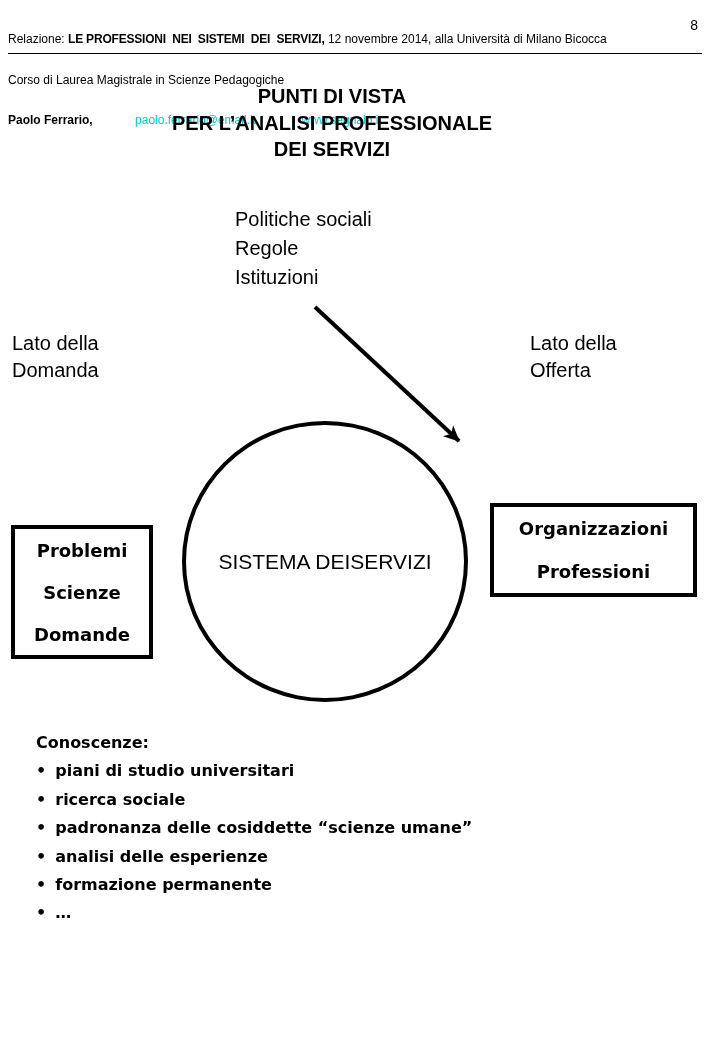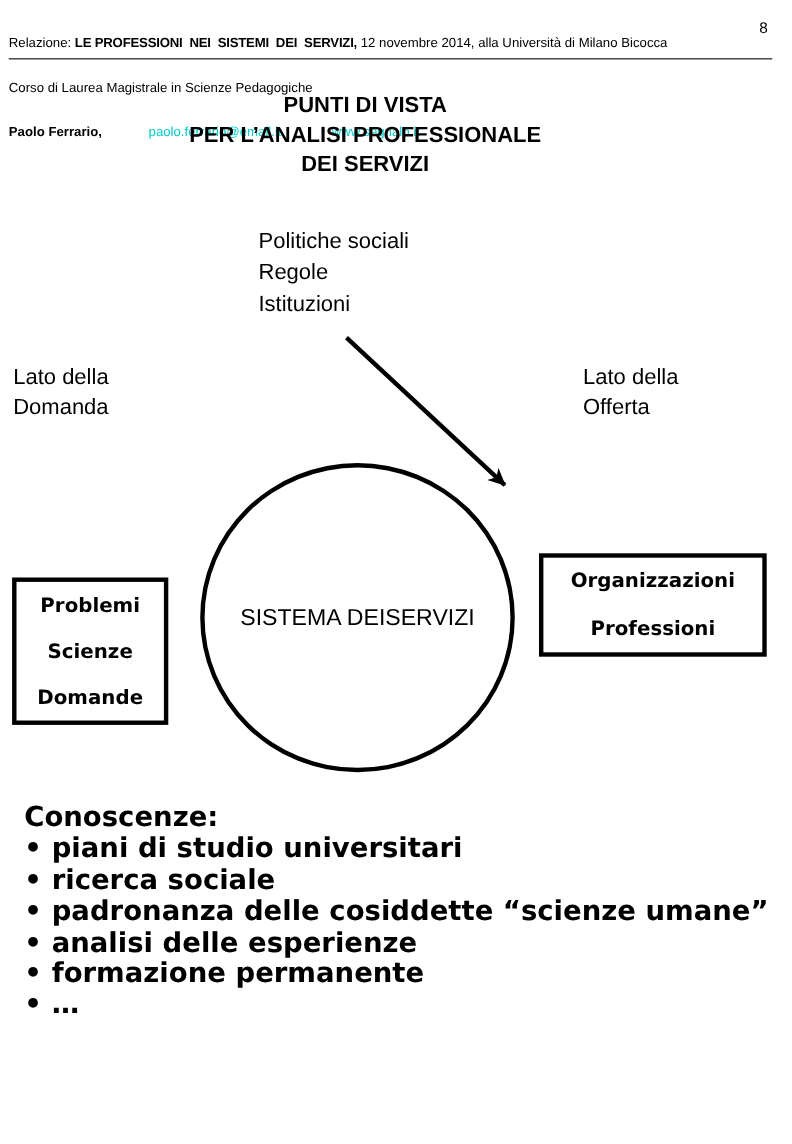--- a/index.html
+++ b/index.html
@@ -33,22 +33,22 @@
           display:flex;flex-direction:row;align-items:center;justify-content:center;
           text-align:center;font-size:21px;line-height:25.5px;}
 
   .box{border:4px solid #000;display:flex;flex-direction:column;justify-content:space-around;
        align-items:center;text-align:center;
        font-family:"DejaVu Sans",sans-serif;font-weight:bold;font-size:18px;}
   .left-box{left:11px;top:491px;width:134px;height:126px;margin-top:34px;}
   .right-box{left:490px;top:503px;width:199px;height:86px;}
 
   
-  .knowledge{left:22px;top:729px;font-family:"DejaVu Sans",sans-serif;font-weight:bold;
-             font-size:25px;line-height:28.4px;}
+  .knowledge{left:36px;top:729px;font-family:"DejaVu Sans",sans-serif;font-weight:bold;
+             font-size:16px;line-height:28.4px;}
   .bullet{display:inline-block;margin-right:9px;}
 </style>
 </head>
 <body>
 
 <div class="abs header">
   <div><span>Relazione: </span><span class="hdr-bold">LE PROFESSIONI  NEI  SISTEMI  DEI  SERVIZI,</span><span> 12 novembre 2014, alla Università di Milano Bicocca</span></div>
   <div>Corso di Laurea Magistrale in Scienze Pedagogiche</div>
   <div><span class="b">Paolo Ferrario, </span><a class="link">paolo.ferrario@email.it</a><span class="link-sep">, </span><a class="link">www.segnalo.it</a></div>
 </div>

